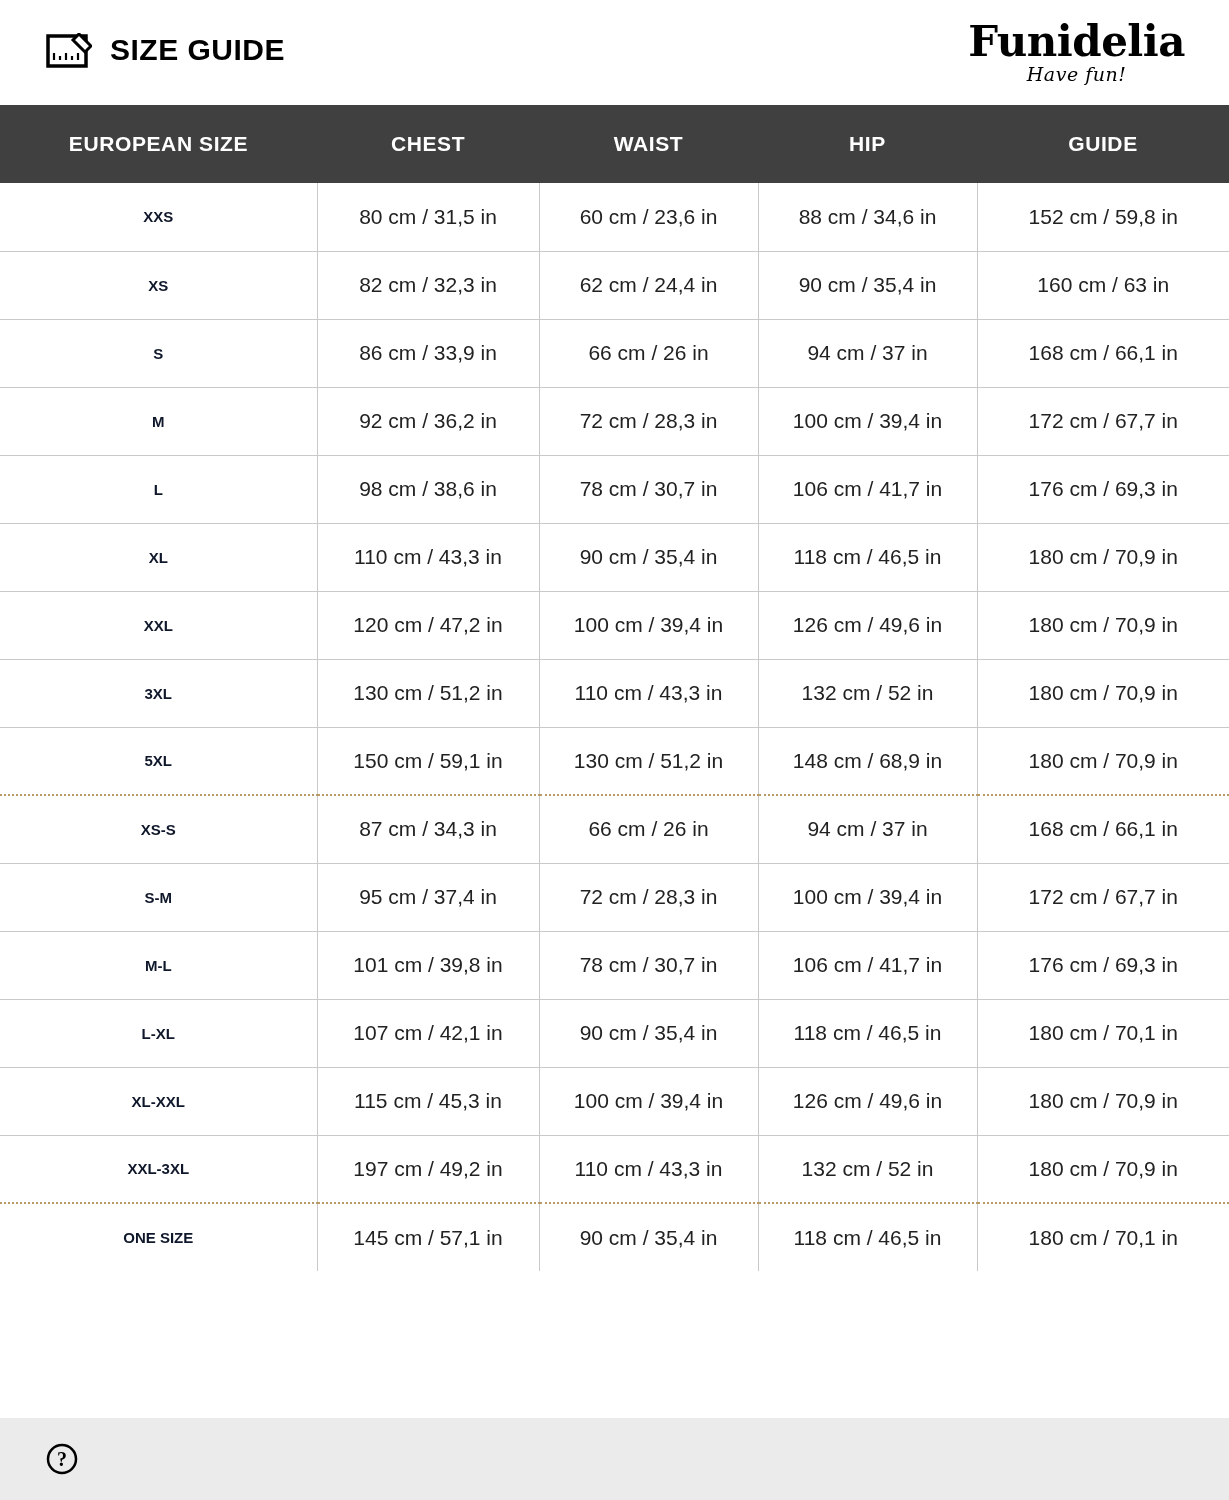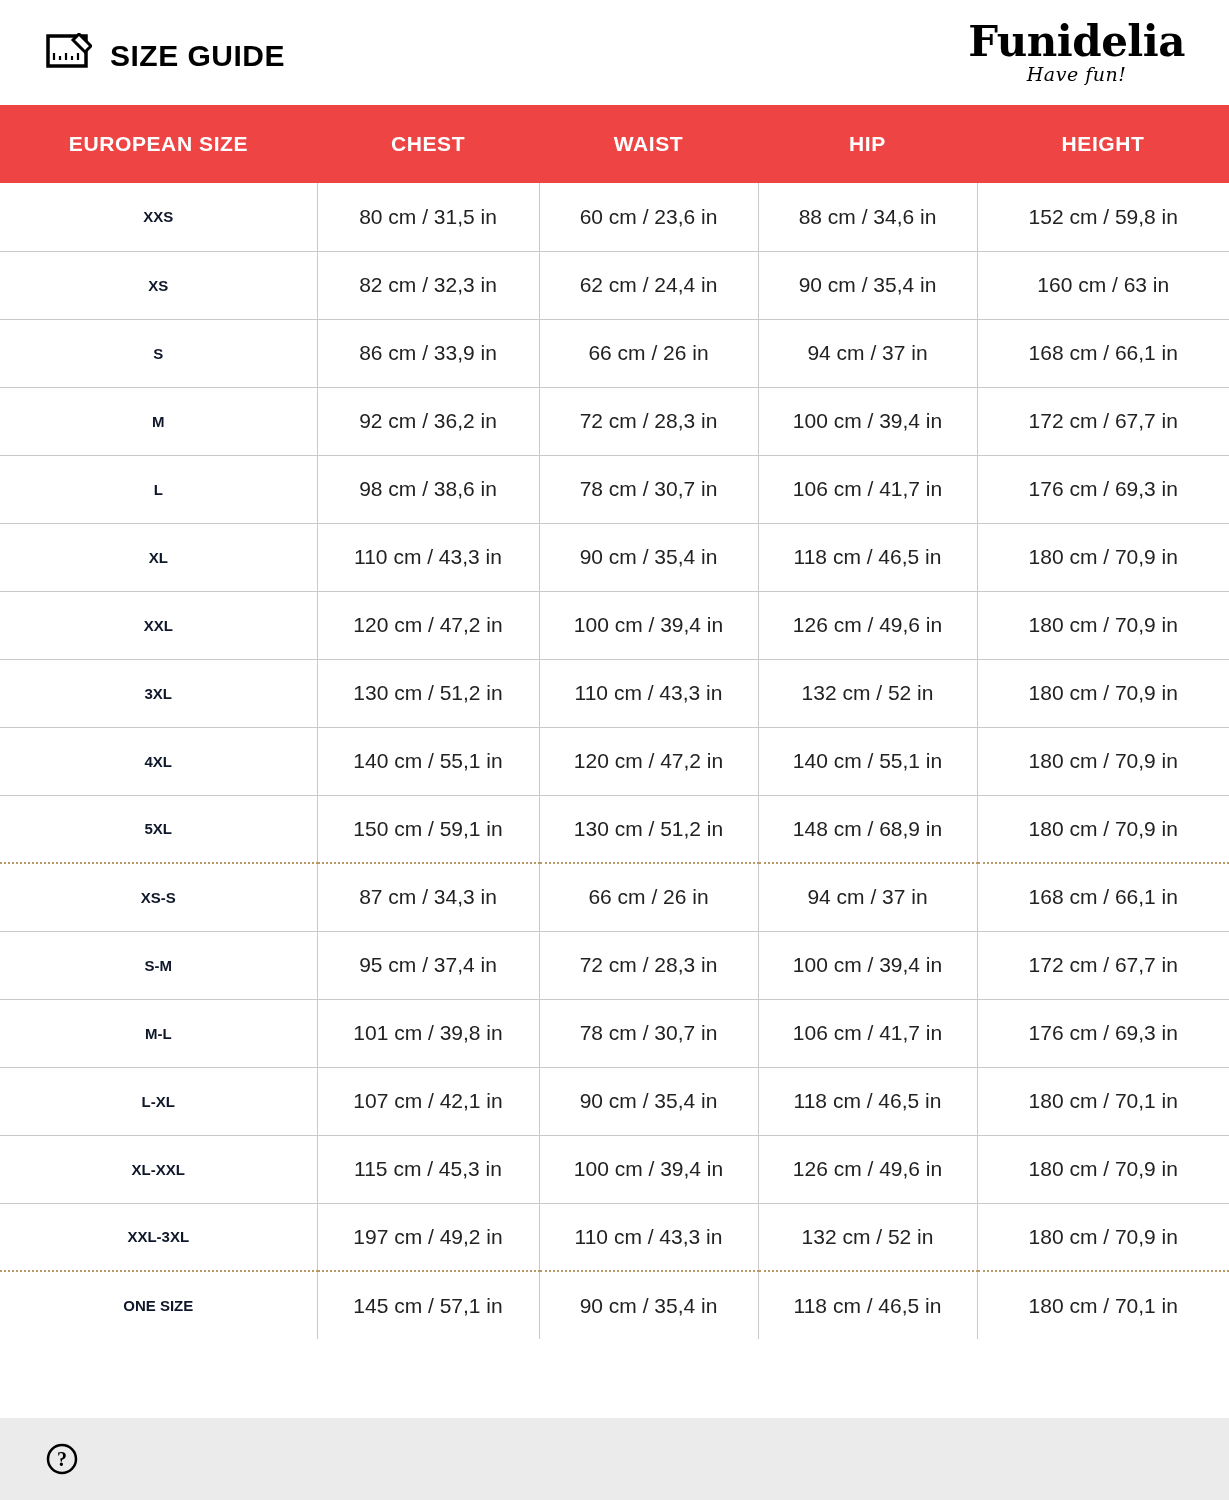--- a/index.html
+++ b/index.html
@@ -26,21 +26,21 @@
   .header {
     height: 105px;
     display: flex;
     align-items: center;
     justify-content: space-between;
     padding: 0 36px 0 46px;
     flex: 0 0 auto;
   }
   .header-left {
     display: flex;
-    align-items: flex-end;
+    align-items: flex-start;
     gap: 18px;
   }
   .ruler-icon {
     width: 46px;
     height: 40px;
     flex: 0 0 auto;
   }
   .title {
     font-size: 30px;
     font-weight: bold;
@@ -78,21 +78,21 @@
     width: 100%;
     border-collapse: collapse;
     table-layout: fixed;
   }
   table.size-table th,
   table.size-table td {
     text-align: center;
     vertical-align: middle;
   }
   thead tr {
-    background: #ef4444;
+    background: #404040;
     color: #fff;
   }
   thead th {
     height: 78px;
     font-size: 21px;
     font-weight: bold;
     letter-spacing: 0.6px;
     border: none;
   }
   tbody td {
@@ -180,21 +180,21 @@
           <col class="c2">
           <col class="c3">
           <col class="c4">
       </colgroup>
       <thead>
         <tr>
           <th>EUROPEAN SIZE</th>
           <th>CHEST</th>
           <th>WAIST</th>
           <th>HIP</th>
-          <th>HEIGHT</th>
+          <th>GUIDE</th>
         </tr>
       </thead>
       <tbody id="table-body">
           <tr>
             <td class="size-label">XXS</td>
             <td>80 cm / 31,5 in</td>
             <td>60 cm / 23,6 in</td>
             <td>88 cm / 34,6 in</td>
             <td>152 cm / 59,8 in</td>
           </tr>
@@ -238,27 +238,20 @@
             <td>120 cm / 47,2 in</td>
             <td>100 cm / 39,4 in</td>
             <td>126 cm / 49,6 in</td>
             <td>180 cm / 70,9 in</td>
           </tr>
           <tr>
             <td class="size-label">3XL</td>
             <td>130 cm / 51,2 in</td>
             <td>110 cm / 43,3 in</td>
             <td>132 cm / 52 in</td>
-            <td>180 cm / 70,9 in</td>
-          </tr>
-          <tr>
-            <td class="size-label">4XL</td>
-            <td>140 cm / 55,1 in</td>
-            <td>120 cm / 47,2 in</td>
-            <td>140 cm / 55,1 in</td>
             <td>180 cm / 70,9 in</td>
           </tr>
           <tr>
             <td class="size-label">5XL</td>
             <td>150 cm / 59,1 in</td>
             <td>130 cm / 51,2 in</td>
             <td>148 cm / 68,9 in</td>
             <td>180 cm / 70,9 in</td>
           </tr>
           <tr class="dotted-top">

